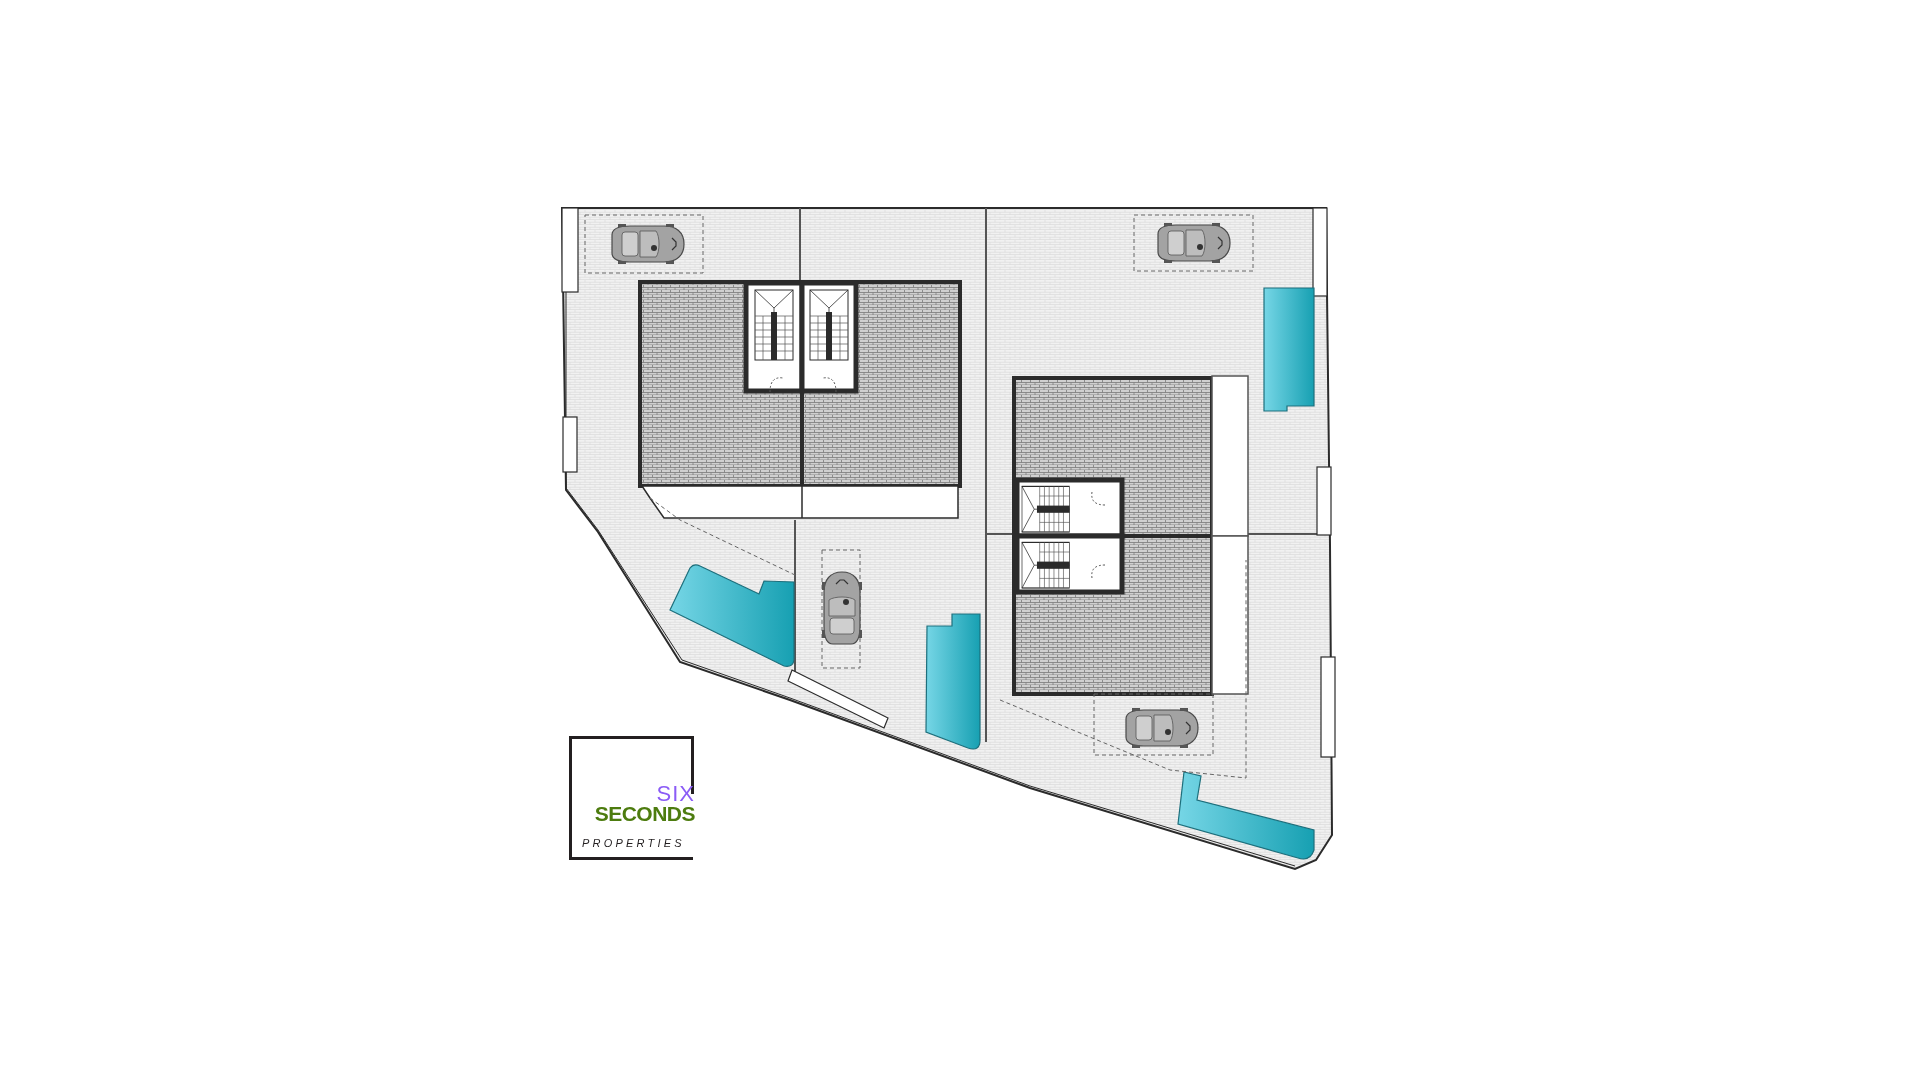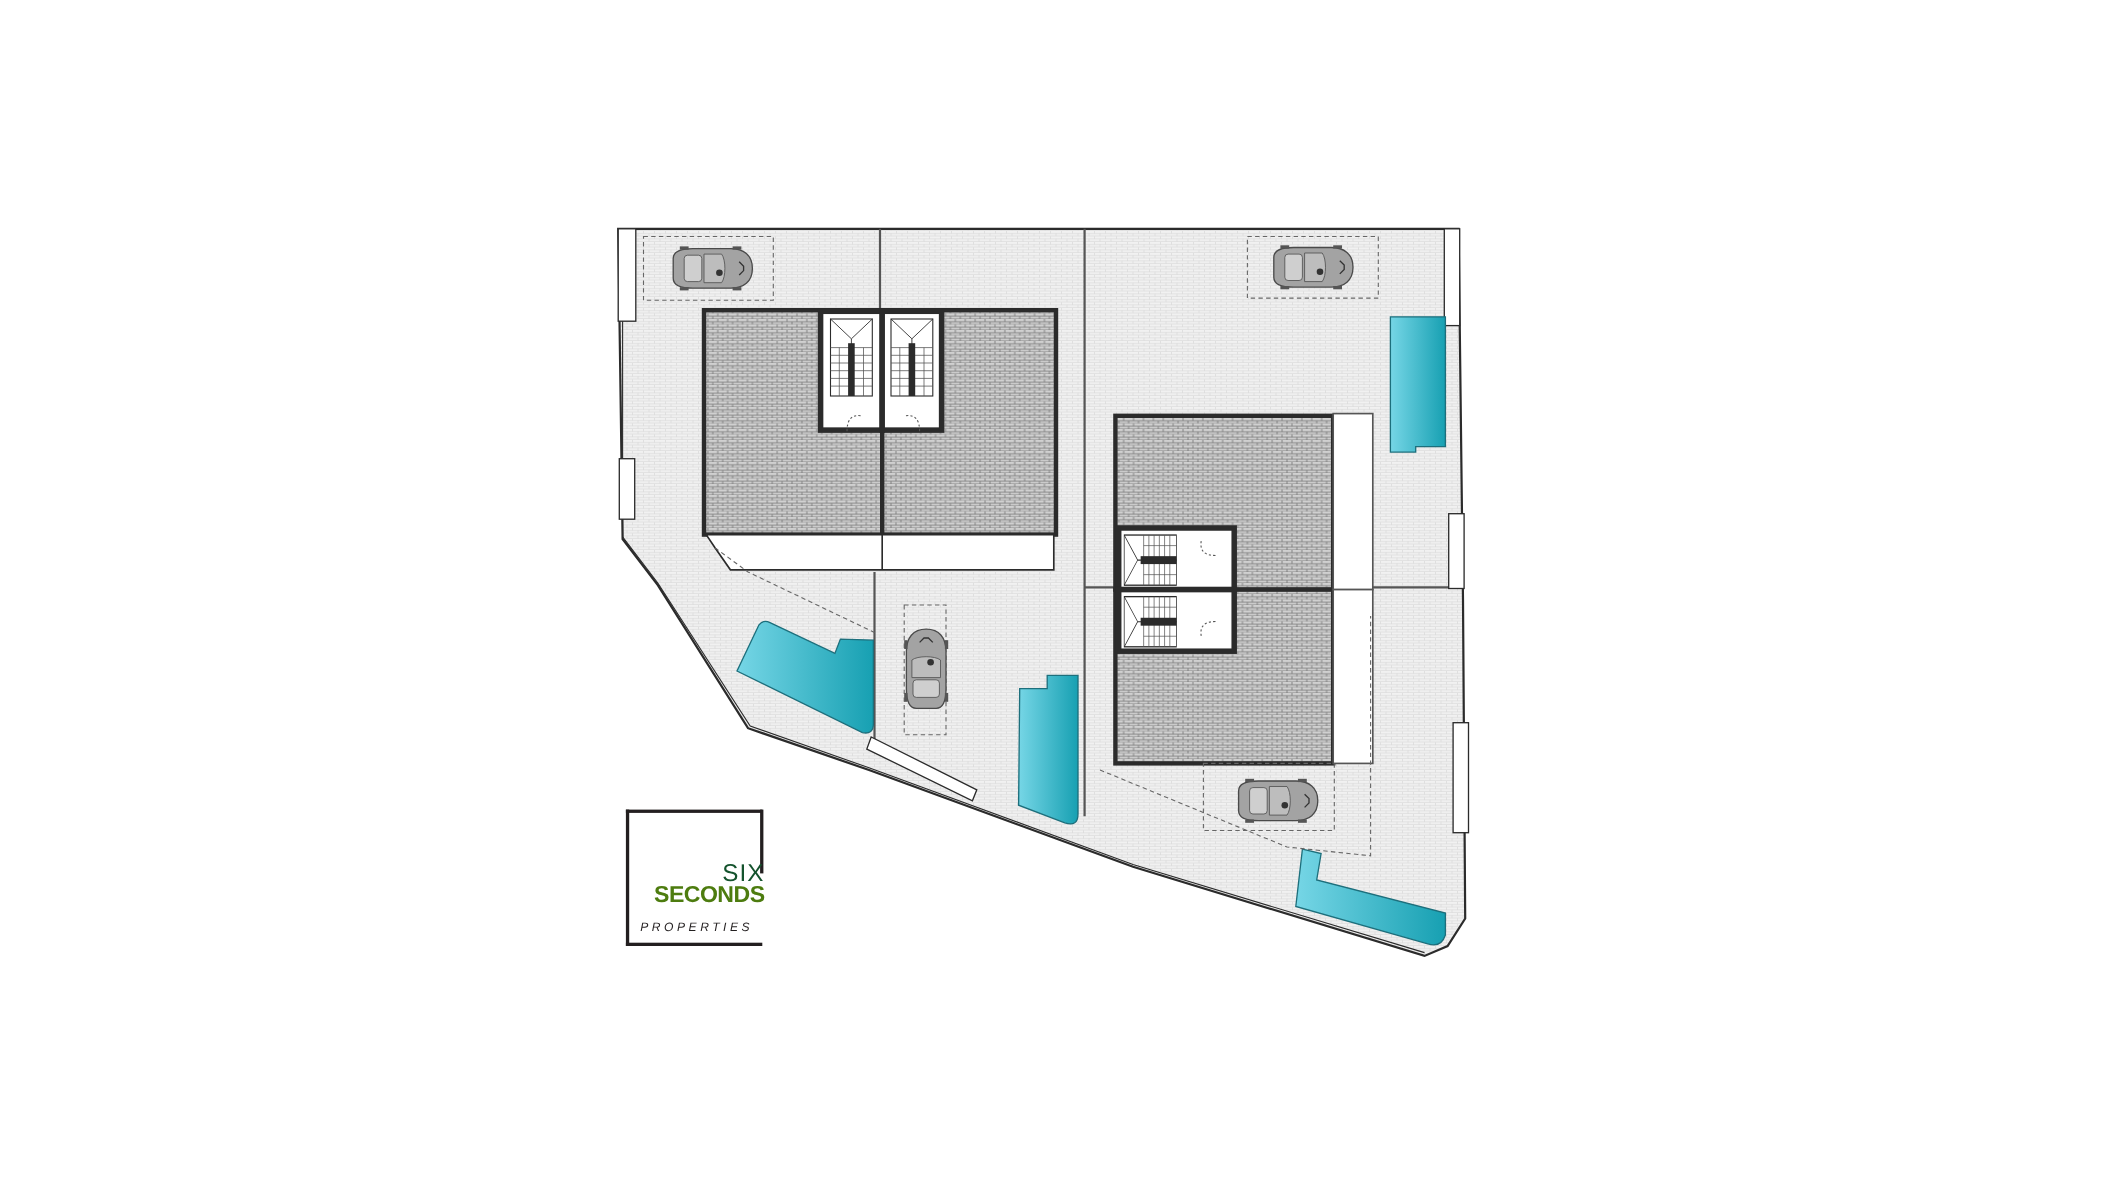--- a/index.html
+++ b/index.html
@@ -1,21 +1,21 @@
 <!DOCTYPE html>
 <html><head>
 <meta charset="utf-8">
 <style>
   html, body { margin:0; padding:0; background:#ffffff; }
   body { width:1920px; height:1080px; position:relative; overflow:hidden; font-family:"Liberation Sans", sans-serif; }
   #plan { position:absolute; left:0; top:0; width:1920px; height:1080px; }
   .logo { position:absolute; left:569px; top:736px; width:128px; height:128px; }
   .logo-box { position:absolute; left:0; top:0; width:124px; height:124px; border-left:3px solid #231f20; border-top:3px solid #231f20; border-bottom:3px solid #231f20; box-sizing:border-box; }
   .logo-box-right { position:absolute; left:122px; top:0; width:3px; height:58px; background:#231f20; }
-  .logo-six { position:absolute; right:2px; top:45px; font-size:22px; letter-spacing:1px; color:#14532d; font-weight:normal; }
+  .logo-six { position:absolute; right:2px; top:45px; font-size:22px; letter-spacing:1px; color:#8b5cf6; font-weight:normal; }
   .logo-seconds { position:absolute; right:2px; top:66px; font-size:21px; font-weight:bold; color:#4d7c0f; letter-spacing:-0.5px; }
   .logo-props { position:absolute; left:13px; top:101px; font-size:11px; letter-spacing:3.2px; color:#231f20;font-style:italic; }
 </style>
 </head>
 <body>
 
 <svg id="plan" viewBox="0 0 1920 1080" xmlns="http://www.w3.org/2000/svg">
   <defs>
     <pattern id="pave" width="10" height="5" patternUnits="userSpaceOnUse">
       <rect width="10" height="5" fill="#f1f1f1"></rect>

